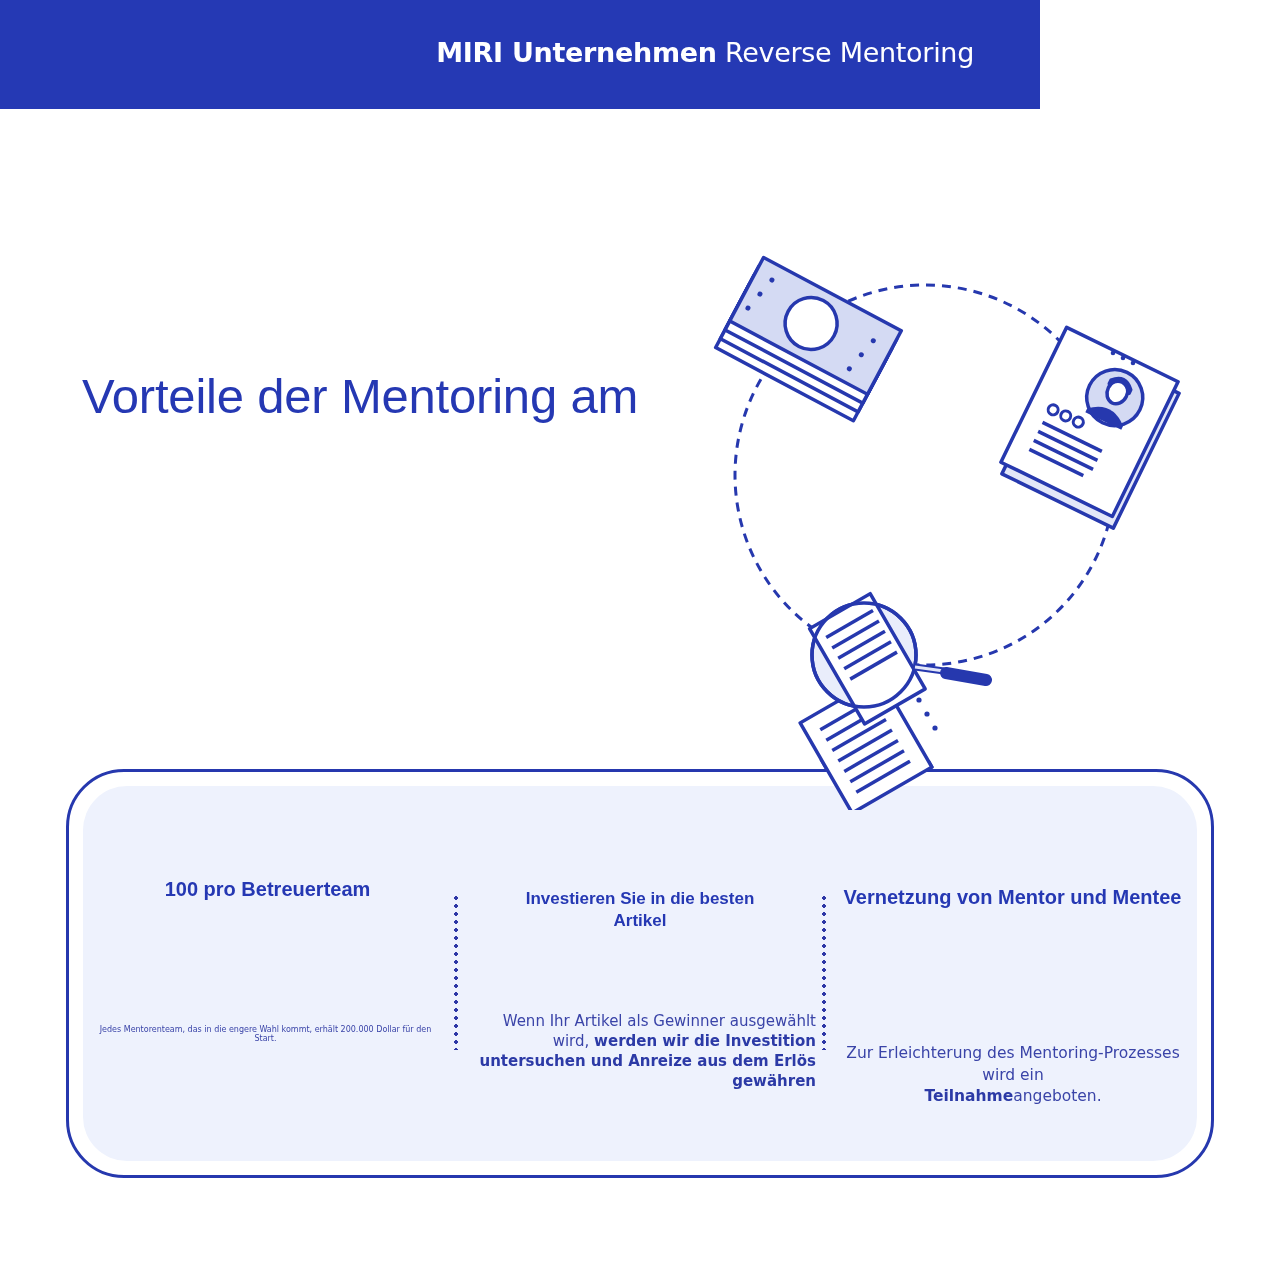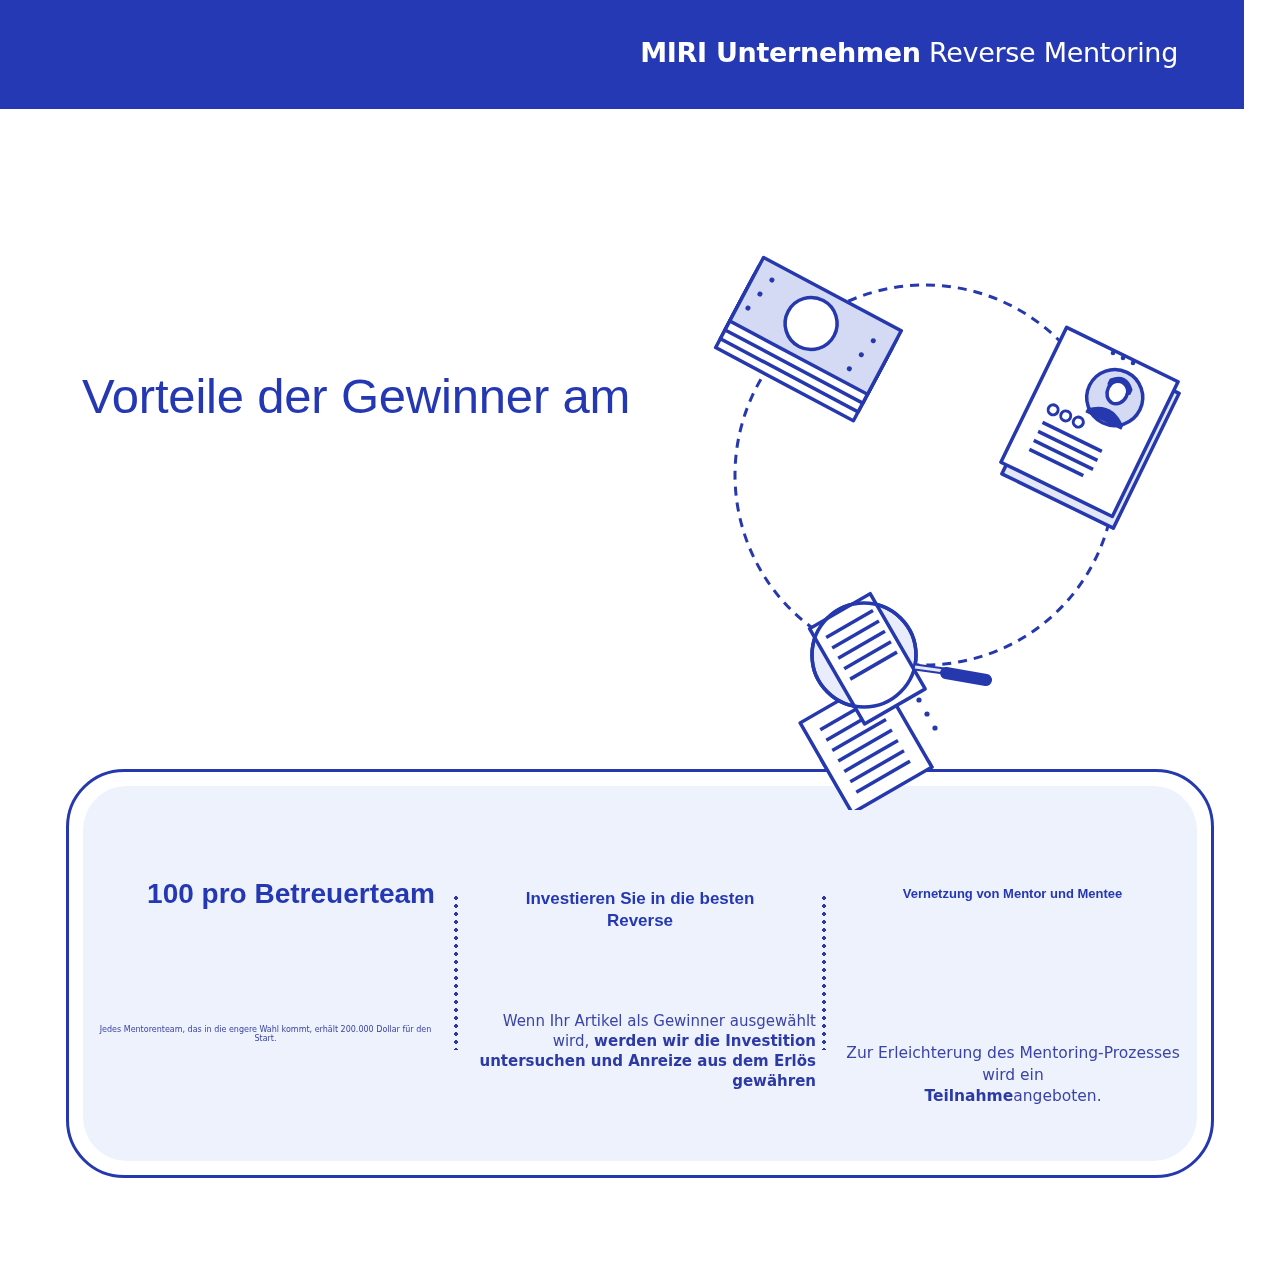--- a/index.html
+++ b/index.html
@@ -1,20 +1,20 @@
 <!DOCTYPE html>
 <html><head>
   <meta charset="utf-8">
   <style>
     * { margin: 0; padding: 0; box-sizing: border-box; }
     html, body { width: 1280px; height: 1280px; background: #ffffff; overflow: hidden; }
     body { position: relative; font-family: "DejaVu Sans", sans-serif; color: #2535b3; }
 
     .header {
-      position: absolute; left: 0; top: 0; width: 1244px; height: 109px;
+      position: absolute; left: 0; top: 0; width: 1040px; height: 109px;
       background: #2539b4;
     }
     .header-title {
       position: absolute; right: 66px; top: 37px;
       font-family: "DejaVu Sans", sans-serif; font-size: 27px; color: #ffffff;
       letter-spacing: -0.3px; white-space: nowrap;
     }
     .header-title .brand { font-weight: bold; }
     .header-title .sub { font-weight: normal; }
 
@@ -34,27 +34,27 @@
       position: absolute; left: 83px; top: 786px; width: 1114px; height: 375px;
       background: #eef2fd; border-radius: 44px;
     }
     .col-title {
       font-family: "Liberation Sans", sans-serif; color: #2538b3; font-weight: bold;
     }
     .col-text {
       font-family: "DejaVu Sans", sans-serif; color: #3a44a8;
     }
 
-    .col1-title { position: absolute; left: 100px; top: 878px; width: 335px; font-size: 28px; text-align: right; }
+    .col1-title { position: absolute; left: 100px; top: 878px; width: 335px; font-size: 20px; text-align: center; }
     .col1-text { position: absolute; left: 88px; top: 1025px; width: 355px; font-size: 8px; text-align: center; }
 
     .col2-title { position: absolute; left: 500px; top: 888px; width: 280px; font-size: 17px; line-height: 22px; text-align: center; }
     .col2-text { position: absolute; left: 466px; top: 1011px; width: 350px; font-size: 15px; line-height: 20px; text-align: right; }
 
-    .col3-title { position: absolute; left: 840px; top: 886px; width: 345px; font-size: 13px; text-align: center; }
+    .col3-title { position: absolute; left: 840px; top: 886px; width: 345px; font-size: 20px; text-align: center; }
     .col3-text { position: absolute; left: 838px; top: 1043px; width: 350px; font-size: 15.5px; line-height: 21.5px; text-align: center; }
 
     .bold { font-weight: bold; color: #2c3aa6; }
 
     .divider {
       position: absolute; width: 4px; height: 156px;
       background-image: radial-gradient(circle, #2d37a6 1.8px, transparent 2px);
       background-size: 4px 8px; background-repeat: repeat-y;
     }
     .divider-1 { left: 454px; top: 894px; }
@@ -64,21 +64,21 @@
 <body>
 
 <div class="header">
   <div class="header-title">
     <span class="brand">MIRI Unternehmen</span>
     <span class="sub">Reverse Mentoring</span>
   </div>
 </div>
 
 <h1 class="page-title">
-  <span>Vorteile der Gewinner am</span><br>
+  <span>Vorteile der Mentoring am</span><br>
 </h1>
 
 <svg class="illustration" viewBox="700 250 520 570" width="520" height="570">
 
   <circle cx="925" cy="475" r="190" fill="none" stroke="#2638ae" stroke-width="3" stroke-dasharray="9 7"></circle>
 
   <g stroke="#2638ae" stroke-width="3.5" stroke-linejoin="round">
     <g transform="translate(808,340) rotate(28)">
       <rect x="-78" y="-22" width="156" height="72" fill="#ffffff"></rect>
       <rect x="-78" y="-32" width="156" height="72" fill="#ffffff"></rect>
@@ -161,21 +161,21 @@
       <line x1="-32" y1="36" x2="30" y2="36"></line>
     </g>
   </g>
 </svg>
 
 <div class="col-title col1-title">100 pro Betreuerteam</div>
 <div class="col-text col1-text">Jedes Mentorenteam, das in die engere Wahl kommt, erhält 200.000 Dollar für den Start.</div>
 
 <div class="divider divider-1"></div>
 
-<div class="col-title col2-title">Investieren Sie in die besten Reverse</div>
+<div class="col-title col2-title">Investieren Sie in die besten Artikel</div>
 <div class="col-text col2-text">
   <span>Wenn Ihr Artikel als Gewinner ausgewählt wird,</span>
   <span class="bold">werden wir die Investition untersuchen und Anreize aus dem Erlös gewähren</span>
 </div>
 
 <div class="divider divider-2"></div>
 
 <div class="col-title col3-title">Vernetzung von Mentor und Mentee</div>
 <div class="col-text col3-text">
   <span>Zur Erleichterung des Mentoring-Prozesses wird ein</span><br>

